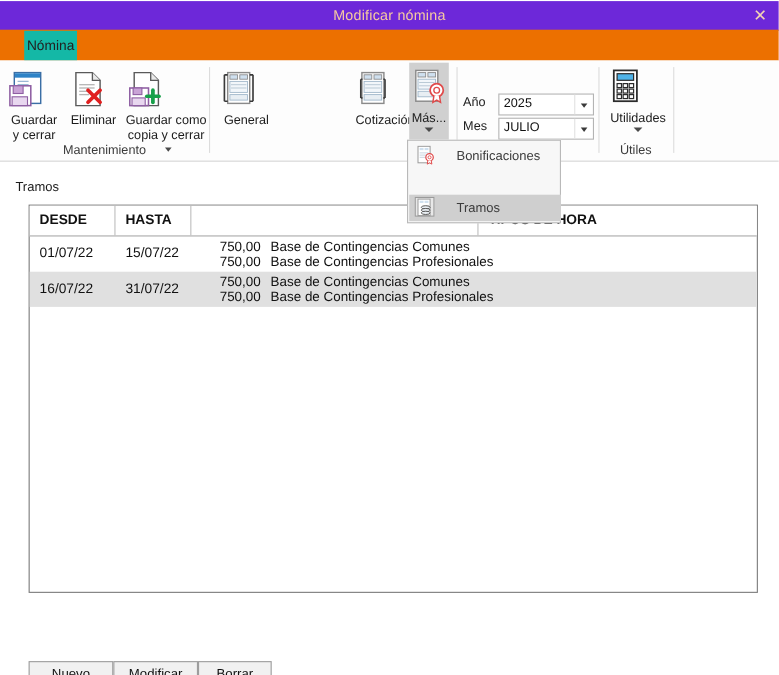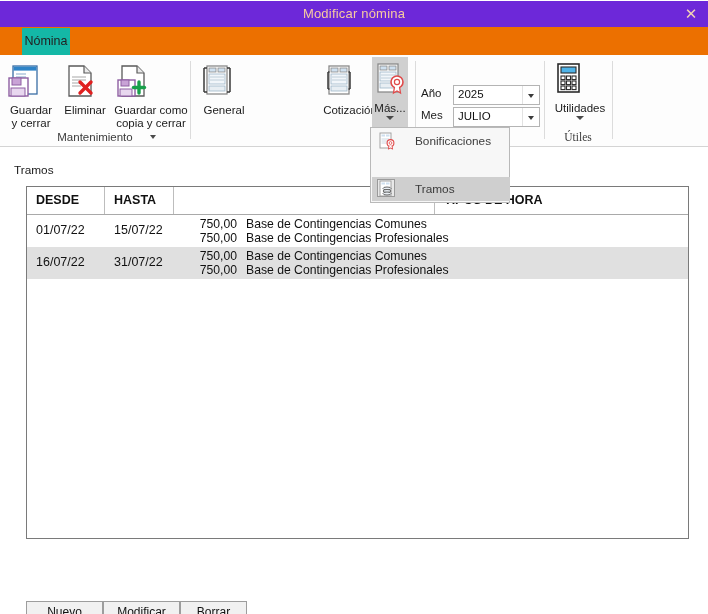--- a/index.html
+++ b/index.html
@@ -379,21 +379,21 @@
             <rect x="11" y="25" width="4" height="3.6"></rect>
             <rect x="16.5" y="25" width="4" height="3.6"></rect>
             <rect x="22" y="25" width="4" height="3.6"></rect>
           </g>
         </svg>
       </span>
       <span>Utilidades</span>
       <span class="caret"></span>
     </div>
 
-    <div class="grp-label" style="left:544px; width:68px;font-family:Liberation Serif, serif;">Útiles</div>
+    <div class="grp-label" style="left:544px; width:68px;">Útiles</div>
     <div class="grp-sep" style="left:612px;"></div>
   </div>
 
   <div class="menu">
     <div class="menuitem" style="top:1px;">
       <span class="micon">
         <svg width="18" height="18" viewBox="0 0 18 18">
           <rect x="2" y="1" width="11" height="15" fill="#fff" stroke="#9a9a9a" stroke-width=".9"></rect>
           <rect x="3.5" y="2.5" width="3.5" height="2" fill="#cfe0ef"></rect>
           <rect x="8" y="2.5" width="3.5" height="2" fill="#cfe0ef"></rect>

